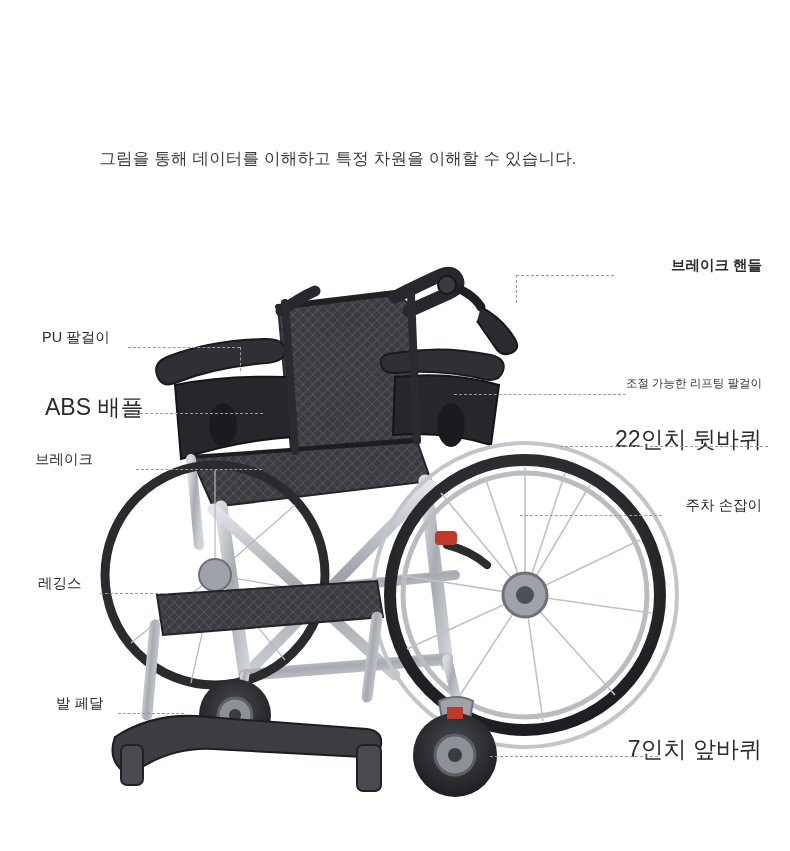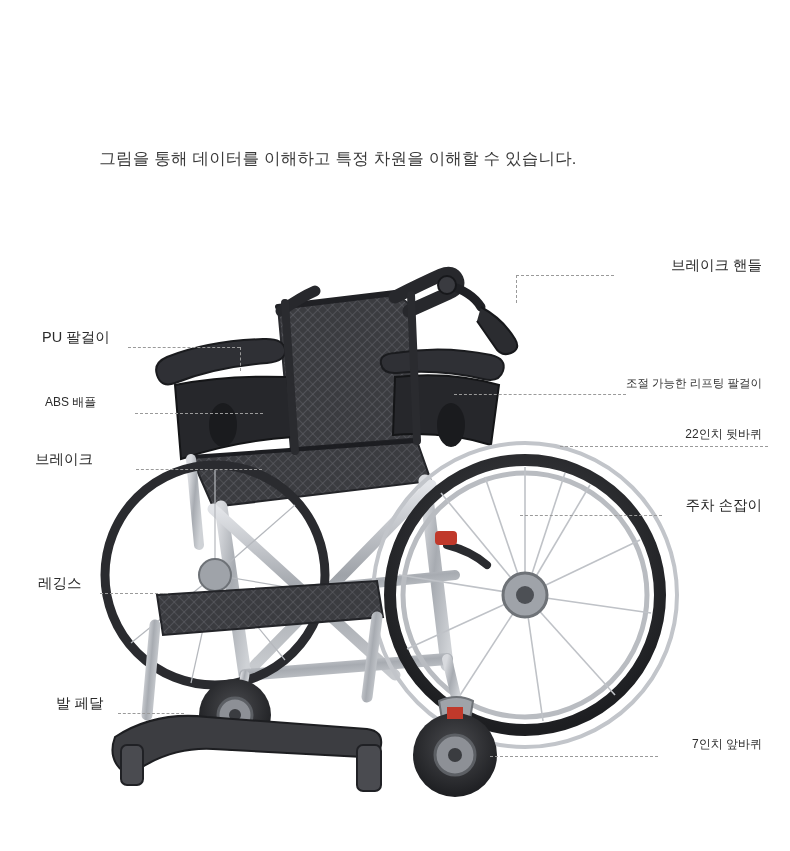--- a/index.html
+++ b/index.html
@@ -61,21 +61,21 @@
   }
 
   
   .callout {
     position: absolute;
     font-size: 14.5px;
     color: #2b2b2b;
     white-space: nowrap;
     line-height: 1;
   }
-  .callout.big   { font-size: 12px; }
+  .callout.big   { font-size: 23px; }
   .callout.small { font-size: 11.5px; color: #333; }
   .callout.right { text-align: right; }
 
   
   .leader {
     position: absolute;
     height: 0;
     border-top: 1px dashed #9a9a9a;
   }
   .leader.v {
@@ -242,21 +242,21 @@
 
     <div class="callout" style="left:35px; top:222px;">브레이크</div>
     <div class="leader" style="left:136px; top:239px; width:126px;"></div>
 
     <div class="callout" style="left:38px; top:346px;">레깅스</div>
     <div class="leader" style="left:100px; top:363px; width:68px;"></div>
 
     <div class="callout" style="left:56px; top:466px;">발 페달</div>
     <div class="leader" style="left:118px; top:483px; width:66px;"></div>
 
-    <div class="callout right" style="right:28px; top:28px;">브레이크 핸들</div>
+    <div class="callout right" style="right:28px; top:28px;font-weight:bold;">브레이크 핸들</div>
     <div class="leader" style="left:516px; top:45px; width:98px;"></div>
     <div class="leader v" style="left:516px; top:45px; height:28px;"></div>
 
     <div class="callout small right" style="right:28px; top:148px;">조절 가능한 리프팅 팔걸이</div>
     <div class="leader" style="left:454px; top:164px; width:172px;"></div>
 
     <div class="callout big right" style="right:28px; top:198px;margin-left:24px;">22인치 뒷바퀴</div>
     <div class="leader" style="left:560px; top:216px; width:208px;"></div>
 
     <div class="callout right" style="right:28px; top:268px;">주차 손잡이</div>

